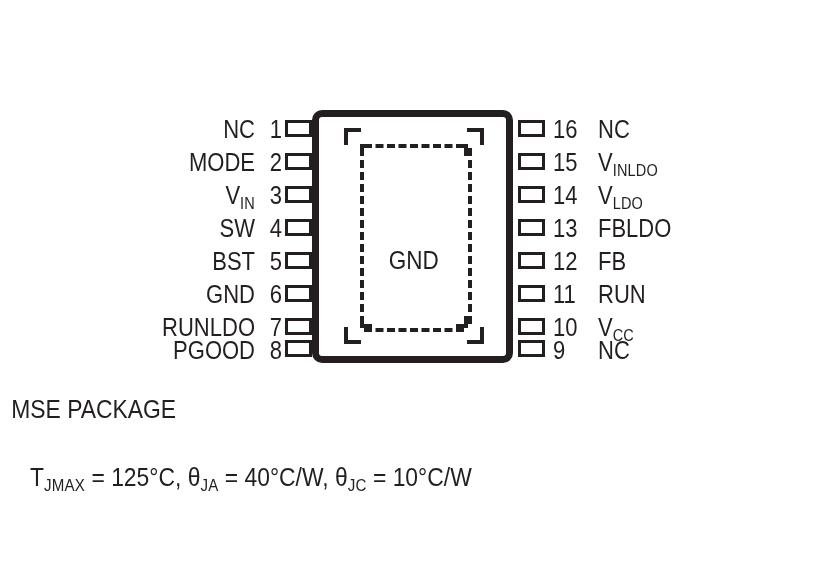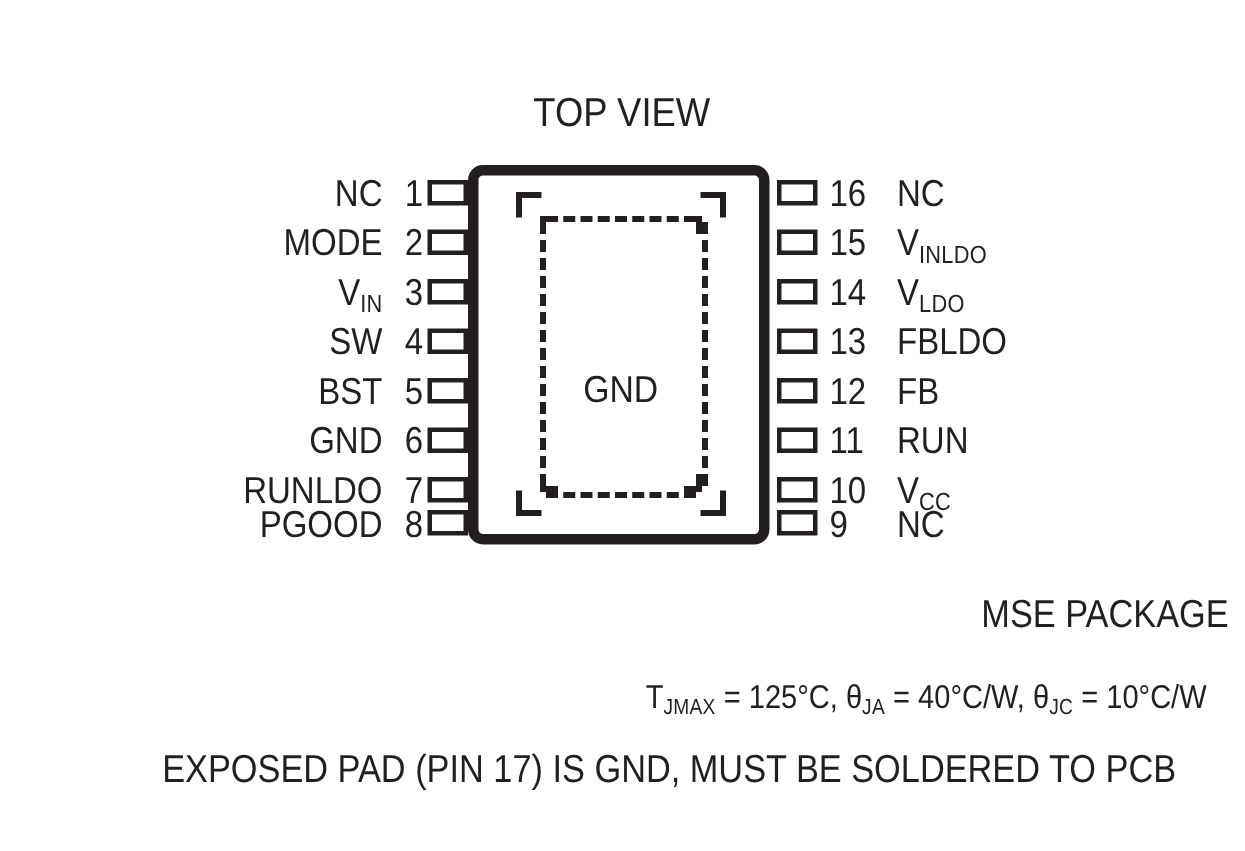--- a/index.html
+++ b/index.html
@@ -146,38 +146,35 @@
     font-size: 25px;
     text-align: left;
     transform-origin: left center;
     transform: scaleX(0.88);
   }
 
   
   .caption {
     position: absolute;
     left: 0; right: 0;
-    text-align: right;
+    text-align: left;
     transform: none;
     color: #231f20;
   }
   .caption span.inner { display: inline-block; transform: scaleX(0.88); }
   #cap-package   { top: 394px; font-size: 26px; }
   #cap-leadcount { top: 424px; font-size: 26px; }
-  #cap-thermal   { top: 452px; font-size: 22px; }
+  #cap-thermal   { top: 462px; font-size: 26px; }
   #cap-pad-note  { top: 497px; font-size: 26px; }
 </style>
 </head>
 <body>
 
 <div id="diagram">
 
-  <div class="txt" id="top-view-title">
-    <span>TOP VIEW</span>
-  </div>
 
   <div id="pkg-body"></div>
 
   <div id="exposed-pad">
 
     <div class="pad-edge pad-h" style="left:20px; top:16px; width:100px;"></div>
     <div class="pad-edge pad-h" style="left:20px; top:200px; width:100px;"></div>
     <div class="pad-edge pad-v" style="left:16px; top:20px; height:176px;"></div>
     <div class="pad-edge pad-v" style="left:124px; top:20px; height:176px;"></div>
 
@@ -328,17 +325,14 @@
 
   <div class="caption" id="cap-package">
     <span class="inner">MSE PACKAGE</span>
   </div>
 
 
   <div class="caption" id="cap-thermal">
     <span class="inner"><span>T</span><span class="sub">JMAX</span><span> = 125°C, </span><span>θ</span><span class="sub">JA</span><span> = 40°C/W, </span><span>θ</span><span class="sub">JC</span><span> = 10°C/W</span></span>
   </div>
 
-  <div class="caption" id="cap-pad-note">
-    <span class="inner">EXPOSED PAD (PIN 17) IS GND, MUST BE SOLDERED TO PCB</span>
-  </div>
 
 </div>
 
 </body></html>

